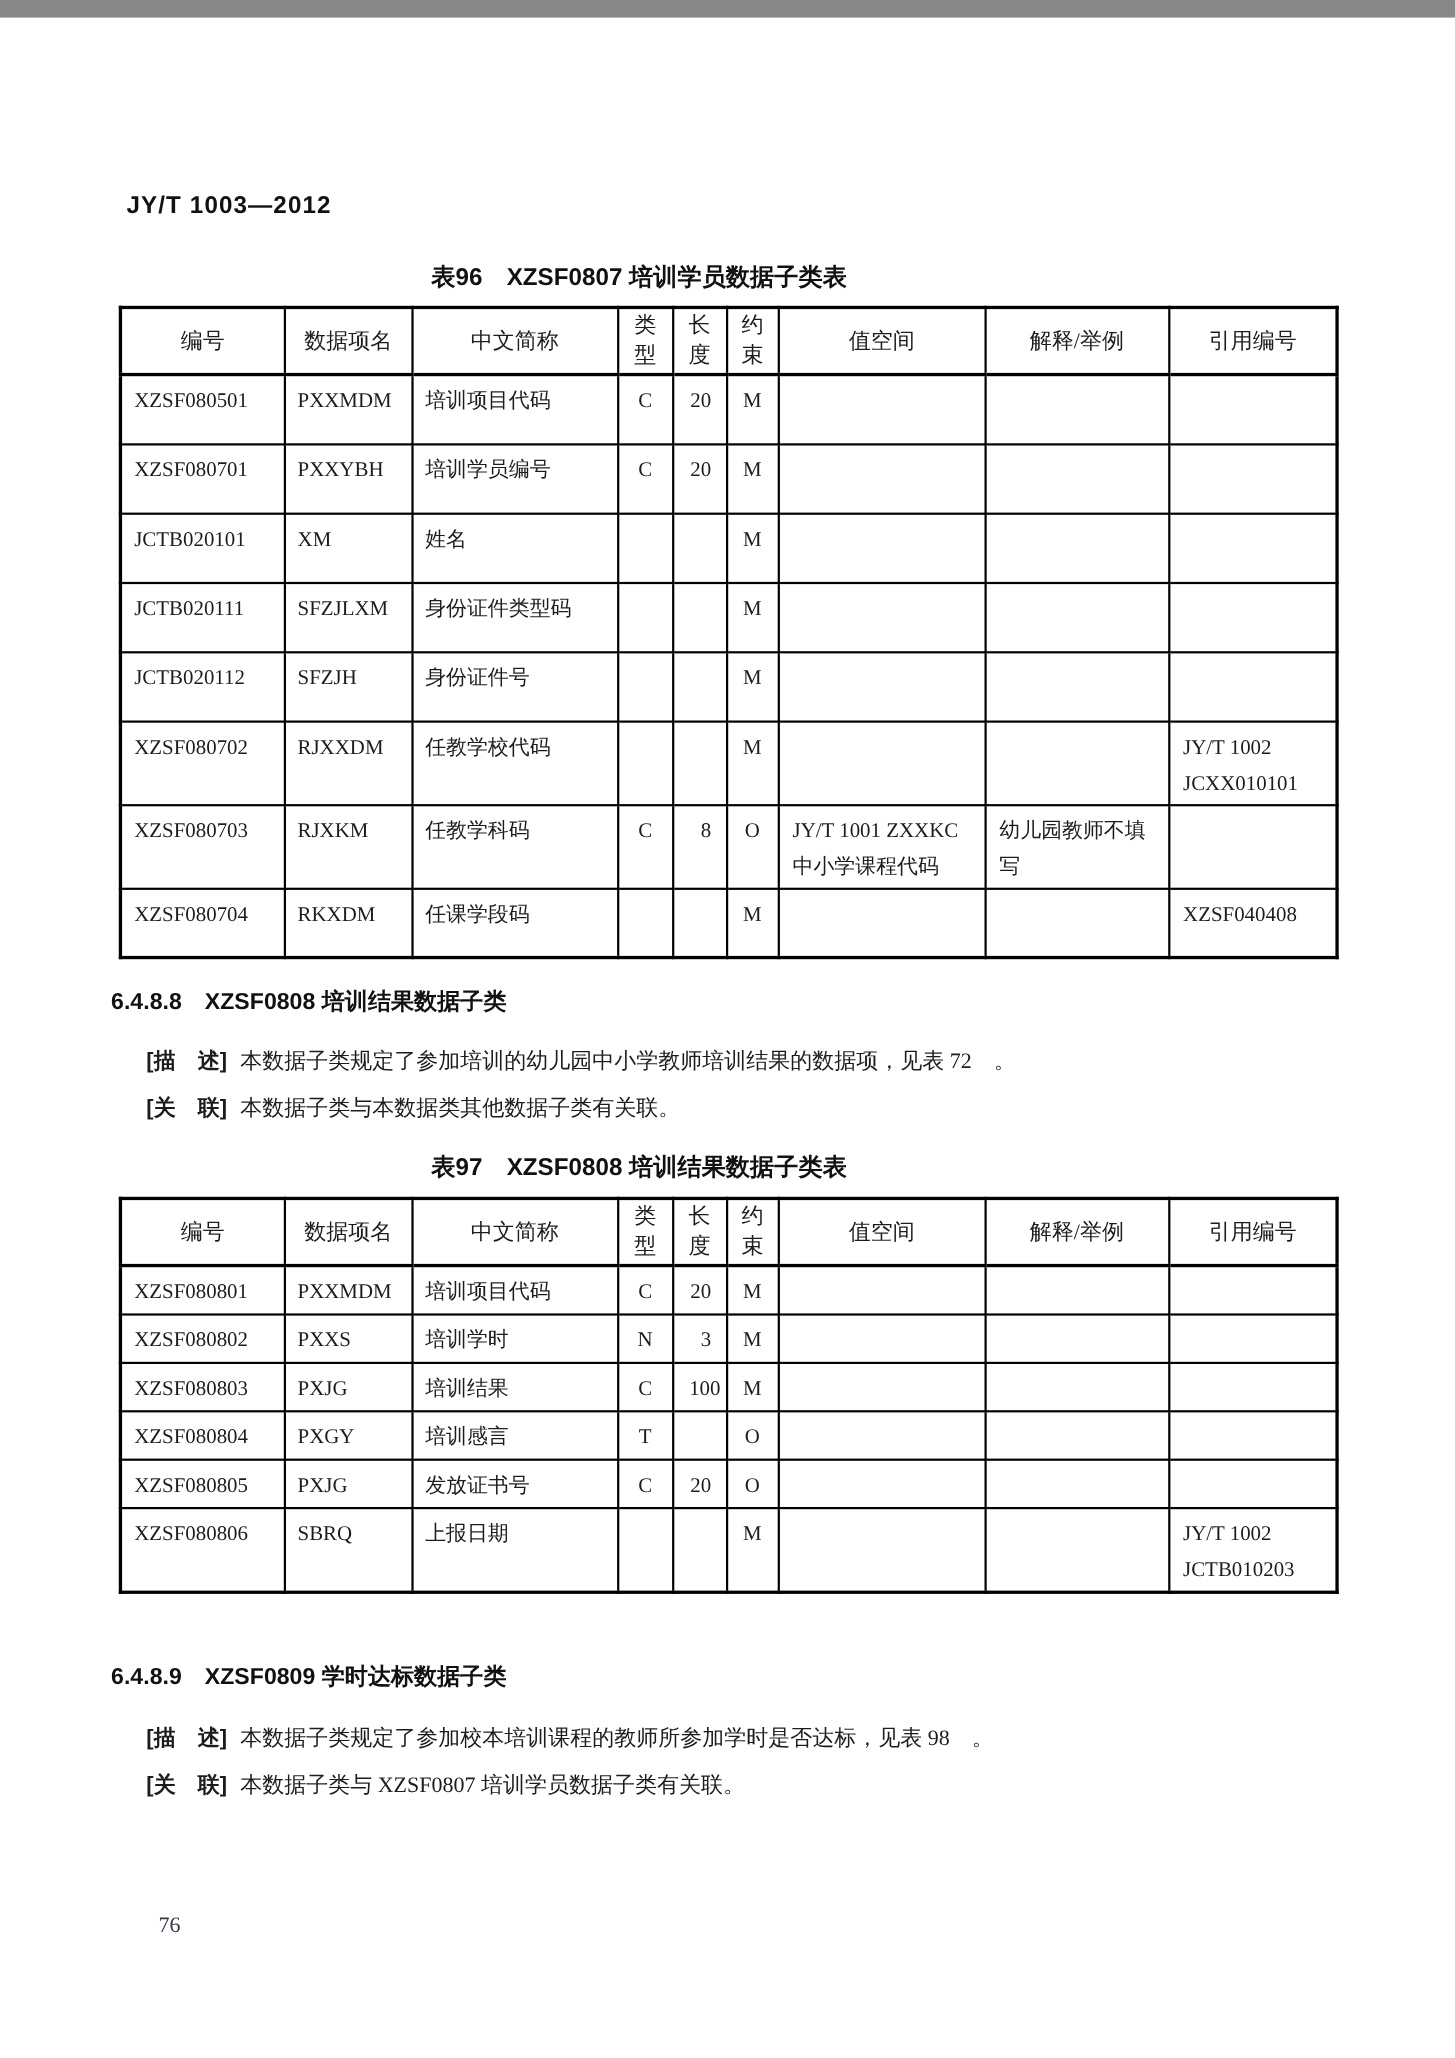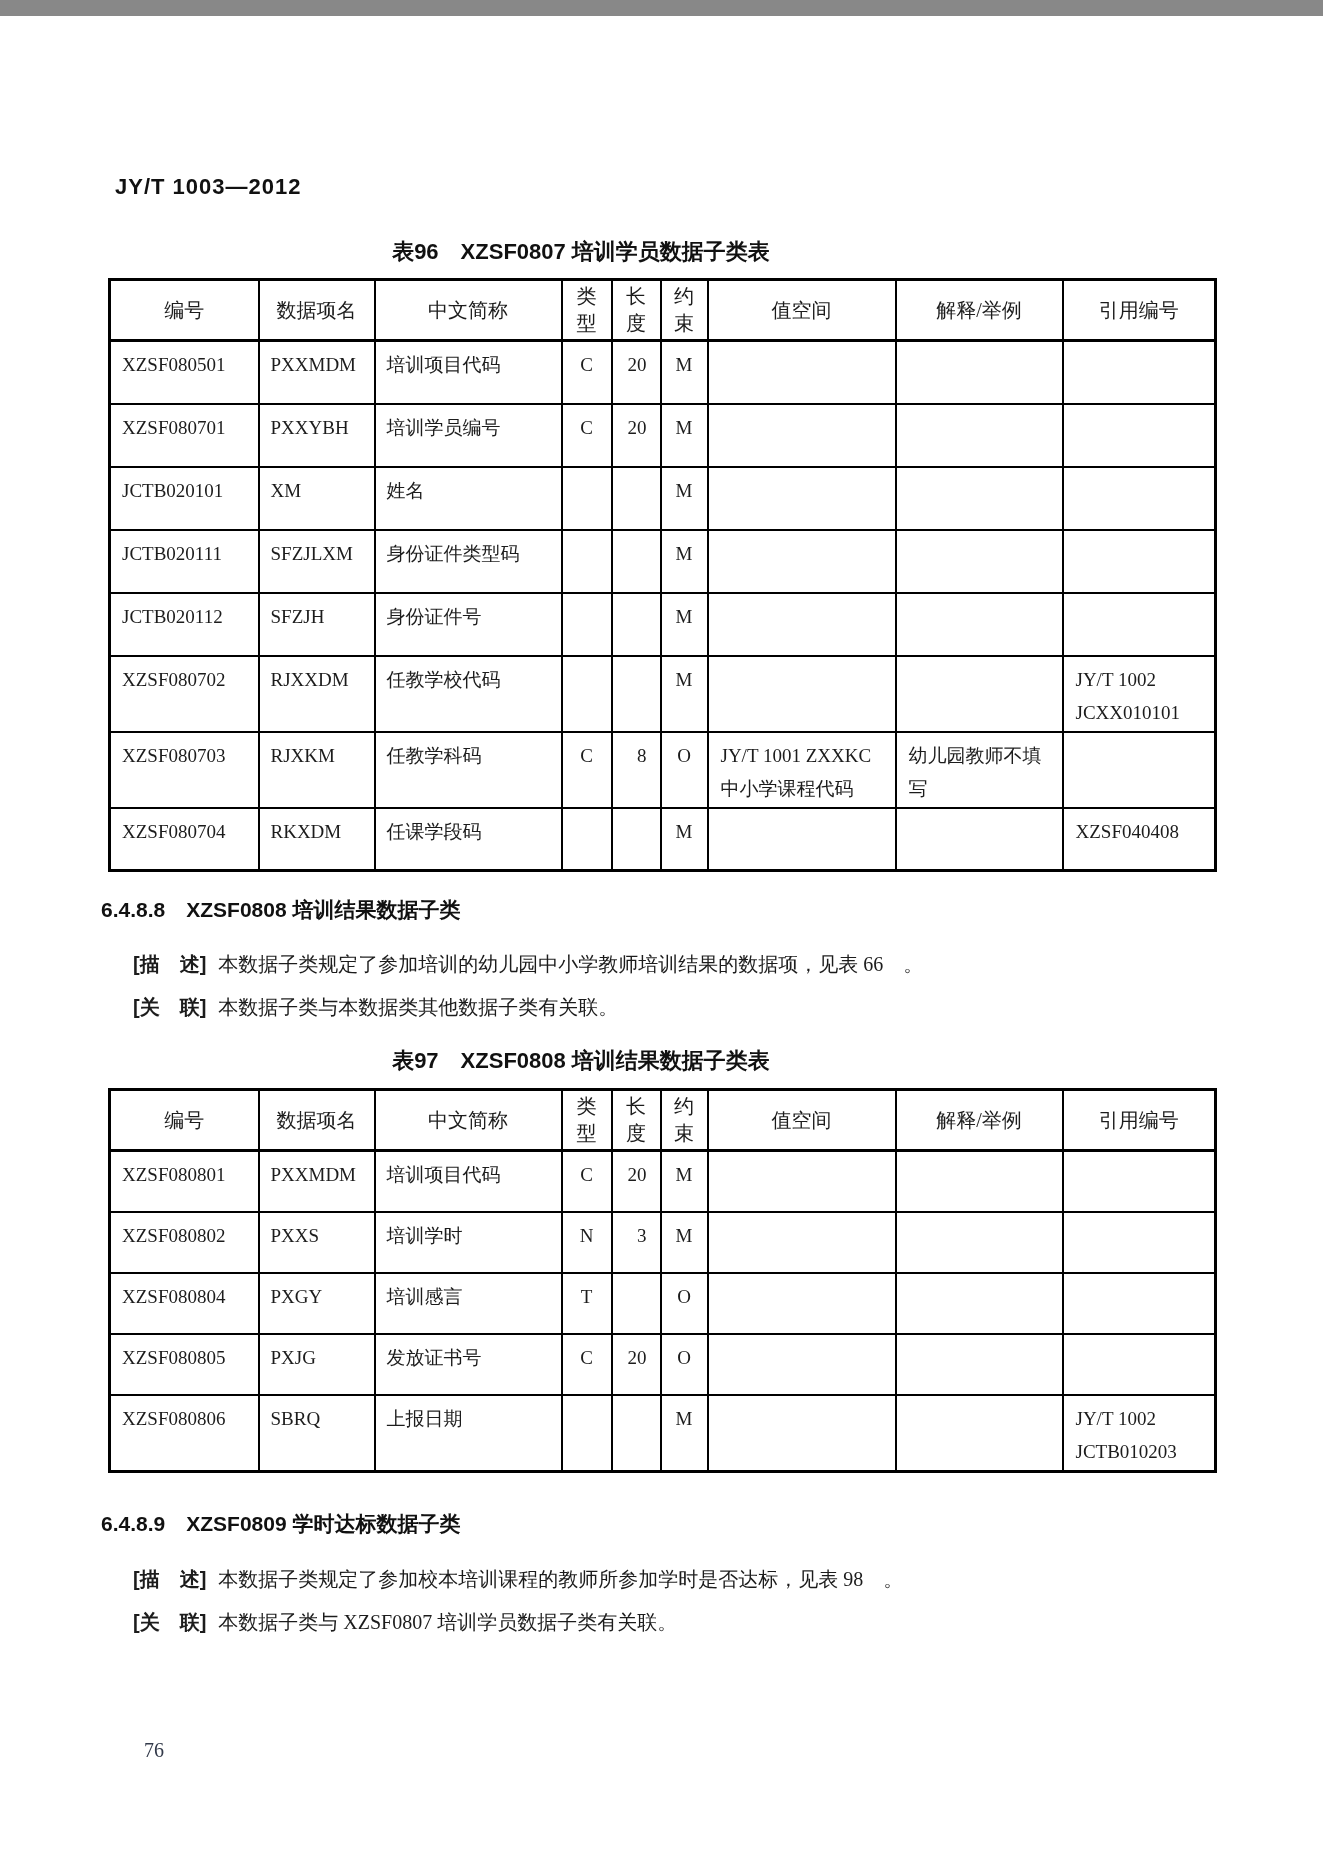--- a/index.html
+++ b/index.html
@@ -50,21 +50,21 @@
   }
   .data-table td {
     border:2px solid #000;
     vertical-align:top;
     line-height:33px;
     white-space:pre-line;
     padding:6px 8px 2px 10px;
     overflow:hidden;
   }
   #table96 td { height:63px; }
-  #table97 td { height:61px; }
+  #table97 td { height:44px; }
   .data-table td:nth-child(1),
   .data-table td:nth-child(2),
   .data-table td:nth-child(3) { text-align:left; padding-left:11px; }
   .data-table td:nth-child(4) { text-align:center; padding-left:4px; padding-right:4px; }
   .data-table td:nth-child(5) { text-align:right; padding-right:13px; padding-left:14px; }
   .data-table td:nth-child(6) { text-align:center; padding-left:4px; padding-right:4px; }
   .data-table td:nth-child(7),
   .data-table td:nth-child(8),
   .data-table td:nth-child(9) { text-align:left; padding-left:12px; }
   .section-heading {
@@ -219,21 +219,21 @@
         <td>M</td>
         <td></td>
         <td></td>
         <td>XZSF040408</td>
       </tr>
     </tbody>
   </table>
 
   <div class="section-heading heading-6488">6.4.8.8　XZSF0808 培训结果数据子类</div>
 
-  <p class="para para-6488-desc"><span class="plabel">[描　述]</span><span>本数据子类规定了参加培训的幼儿园中小学教师培训结果的数据项，见表 66　。</span></p>
+  <p class="para para-6488-desc"><span class="plabel">[描　述]</span><span>本数据子类规定了参加培训的幼儿园中小学教师培训结果的数据项，见表 72　。</span></p>
 
   <p class="para para-6488-rel"><span class="plabel">[关　联]</span><span>本数据子类与本数据类其他数据子类有关联。</span></p>
 
   <div class="table-title title-97">表97　XZSF0808 培训结果数据子类表</div>
 
   <table class="data-table" id="table97">
     <colgroup>
       <col style="width:149px">
         <col style="width:116px">
         <col style="width:187px">
@@ -277,20 +277,31 @@
         <td>PXXS</td>
         <td>培训学时</td>
         <td>N</td>
         <td>3</td>
         <td>M</td>
         <td></td>
         <td></td>
         <td></td>
       </tr>
       <tr>
+        <td>XZSF080803</td>
+        <td>PXJG</td>
+        <td>培训结果</td>
+        <td>C</td>
+        <td>100</td>
+        <td>M</td>
+        <td></td>
+        <td></td>
+        <td></td>
+      </tr>
+      <tr>
         <td>XZSF080804</td>
         <td>PXGY</td>
         <td>培训感言</td>
         <td>T</td>
         <td></td>
         <td>O</td>
         <td></td>
         <td></td>
         <td></td>
       </tr>

